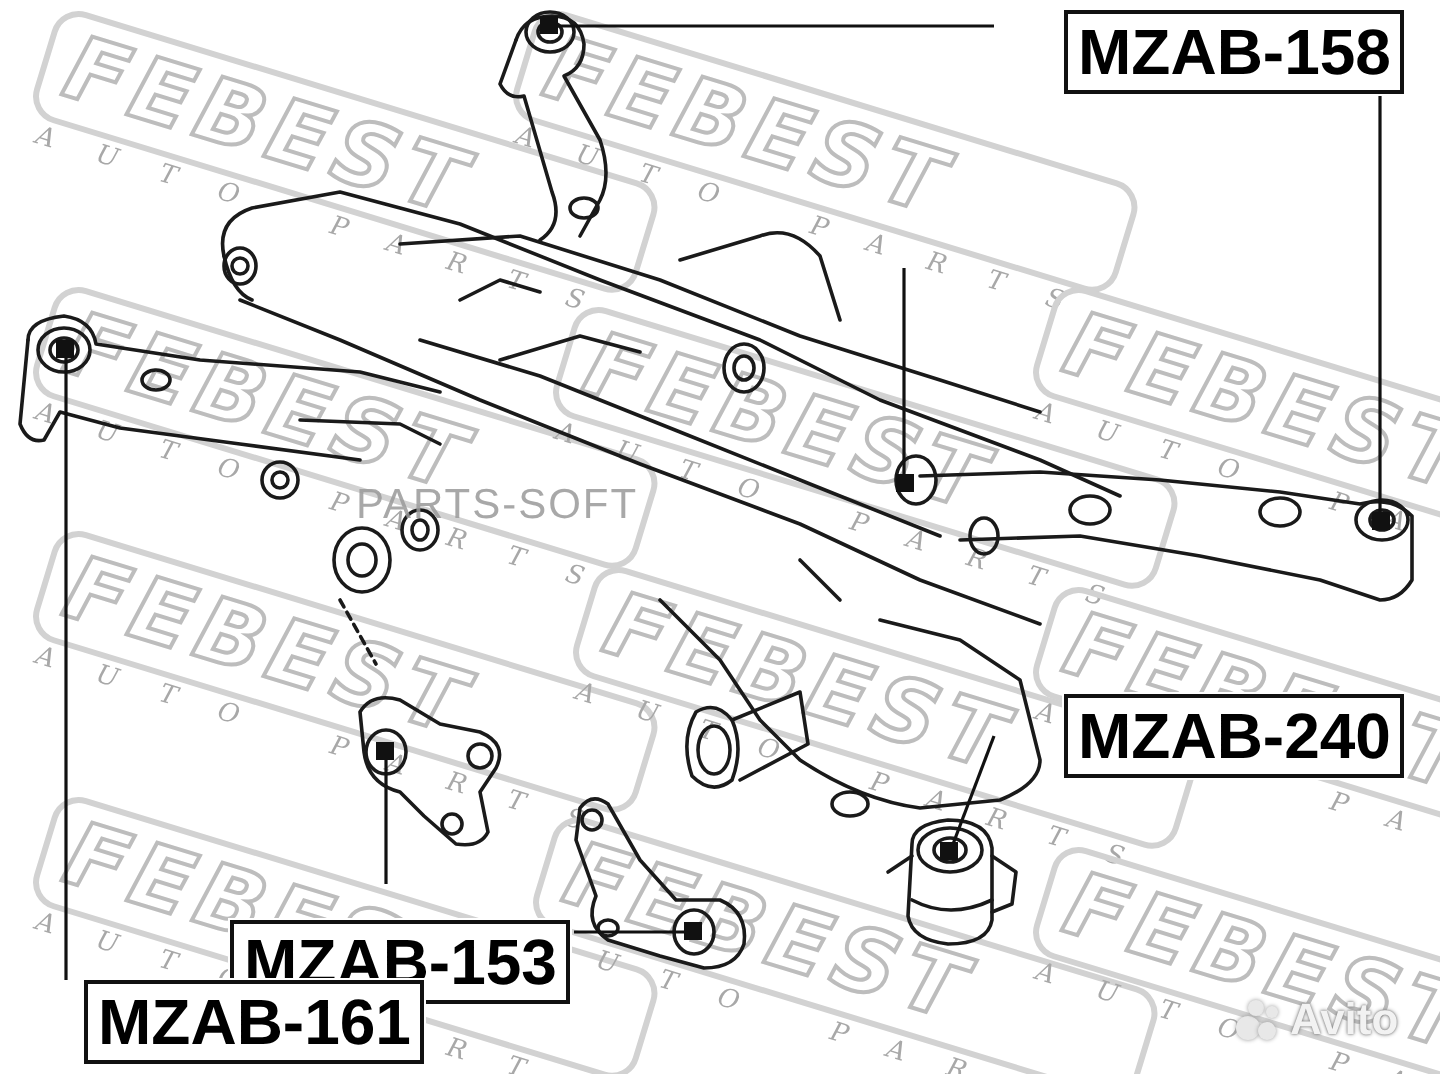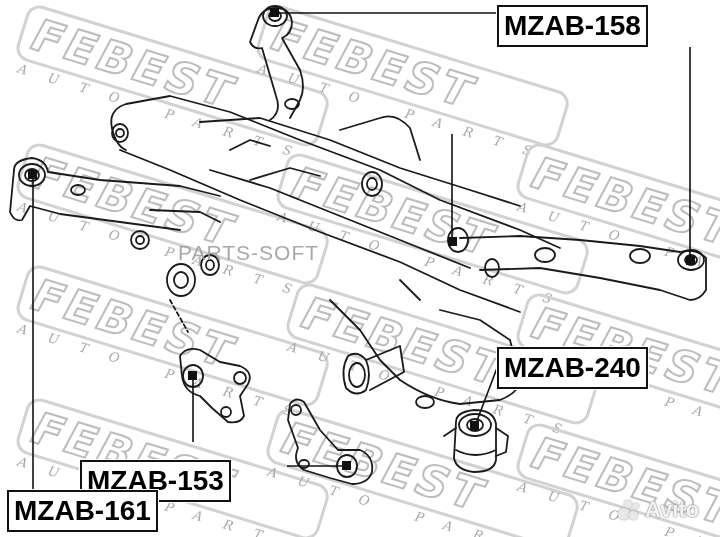--- a/index.html
+++ b/index.html
@@ -13,22 +13,22 @@
     -webkit-text-stroke: 2px #bdbdbd; white-space: nowrap;
     border: 3px solid #d2d2d2; border-radius: 14px; padding: 0 10px; line-height: 52px;
   }
   .wm-sub {
     font-family: "DejaVu Serif", serif; font-style: italic; font-size: 13px;
     color: #a8a8a8; letter-spacing: 22px; white-space: nowrap; margin-left: 8px; line-height: 18px;
   }
   .label {
     position: absolute; background: #ffffff; border: 2px solid #111;
     font-family: "Liberation Sans", sans-serif; font-weight: bold;
-    font-size: 28px; line-height: 38px; color: #000; padding: 0 5px;
-    white-space: nowrap; box-shadow: 0 0 0 1px #fff;
+    font-size: 32px; line-height: 38px; color: #000; padding: 0 5px;
+    white-space: nowrap; box-shadow: 0 0 0 1px #fff; margin-left: 35px;
   }
   .parts-soft {
     position: absolute; left: 178px; top: 241px; font-family: "Liberation Sans", sans-serif;
     font-size: 21px; color: #9a9a9a; letter-spacing: 1px; opacity: 0.85;
   }
   .avito {
     position: absolute; left: 618px; top: 497px; display: flex; align-items: center; gap: 3px;
   }
   .avito-dots { position: relative; width: 24px; height: 22px; }
   .avito-dots span { position: absolute; background: #e8e8e8; border-radius: 50%; box-shadow: 0 0 2px #999; }

